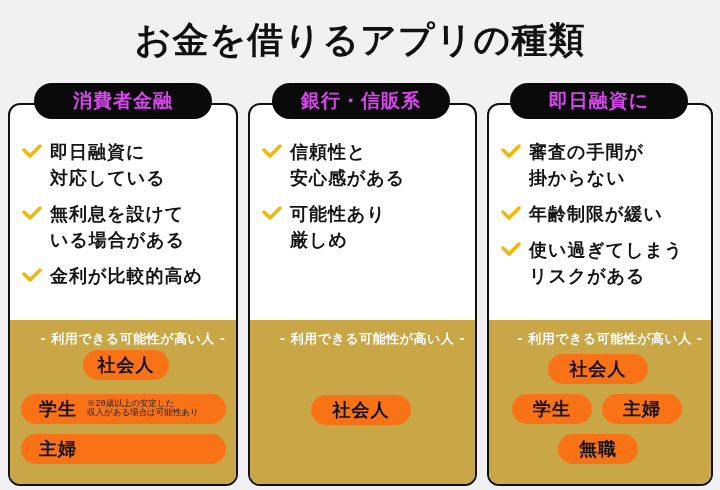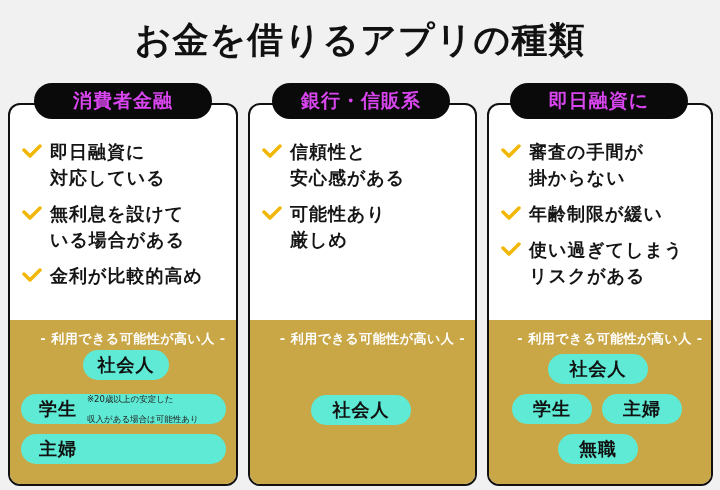--- a/index.html
+++ b/index.html
@@ -47,27 +47,27 @@
     position: absolute; left: 0; right: 0; top: 215px; bottom: 0;
     background: #c9a646;
     padding-left: 20px;
   }
   .gold-label {
     text-align: center; color: #fff; font-weight: bold; font-size: 13px;
     margin-top: 10px; letter-spacing: 0.5px;
   }
 
   .chip {
-    position: absolute; background: #5eead4; border-radius: 16px;
+    position: absolute; background: #f97316; border-radius: 16px;
     display: flex; align-items: center; justify-content: center;
-    font-weight: bold; font-size: 16px; color: #111; height: 30px;
+    font-weight: bold; font-size: 16px; color: #111; height: 30px; font-family: Liberation Mono, monospace;
   }
   .chip .main { font-size: 18px; letter-spacing: 1px; }
   .chip .note {
-    font-size: 8.5px; font-weight: normal; line-height: 20px; margin-left: 10px;
+    font-size: 8.5px; font-weight: normal; line-height: 9px; margin-left: 10px;
     white-space: pre-line; color: #222;
   }
 </style>
 </head>
 <body>
 
 <svg width="0" height="0" style="position:absolute">
   <defs>
     <symbol id="chk" viewBox="0 0 20 14">
       <polyline points="2,6 8,12 18,2" fill="none" stroke="#f2b705" stroke-width="3.5" stroke-linecap="round" stroke-linejoin="round"></polyline>

